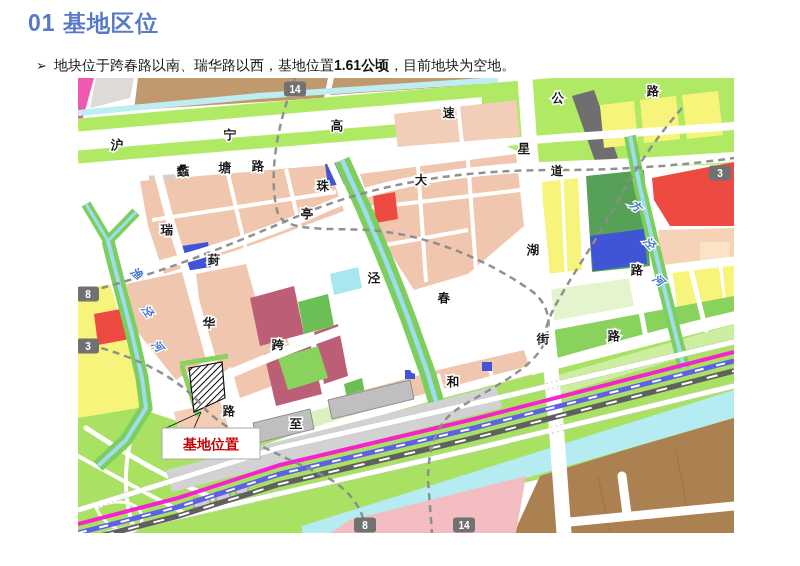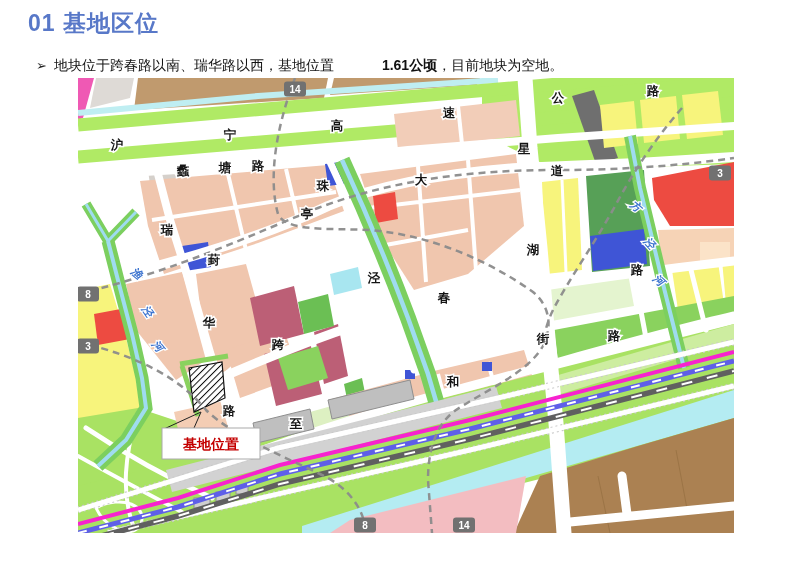--- a/index.html
+++ b/index.html
@@ -2,21 +2,21 @@
 <html><head>
 <meta charset="utf-8">
 <style>
   html,body{margin:0;padding:0;background:#fff;}
   .slide{position:relative;width:740px;height:566px;background:#ffffff;overflow:hidden;
          font-family:"Liberation Sans",sans-serif;}
   .title{position:absolute;left:28px;top:8px;font-size:23px;font-weight:bold;
          color:#5878c8;letter-spacing:1px;}
   .bullet{position:absolute;left:36px;top:57px;font-size:14px;color:#111;white-space:nowrap;}
   .bullet .marker{font-size:13px;margin-right:7px;color:#222;}
-  .bullet b{font-weight:bold;margin-left:48px;}
+  .bullet b{font-weight:bold;}
   .map{position:absolute;left:78px;top:78px;width:656px;height:455px;}
   .pageno{position:absolute;left:768px;top:560px;font-size:12px;color:#9a9a9a;}
   .ftick{position:absolute;left:791px;top:537px;width:1px;height:21px;background:#d4d4d4;}
   
   .rl{font-family:"Liberation Sans",sans-serif;font-size:12.5px;font-weight:bold;fill:#141414;
       stroke:#ffffff;stroke-width:3px;paint-order:stroke;text-anchor:middle;}
   .wl{font-family:"Liberation Sans",sans-serif;font-size:11px;font-weight:bold;font-style:italic;
       fill:#3d74cf;stroke:#ffffff;stroke-width:2.5px;paint-order:stroke;text-anchor:middle;}
   .bt{font-family:"Liberation Sans",sans-serif;font-size:10px;font-weight:bold;fill:#ffffff;
       text-anchor:middle;}

